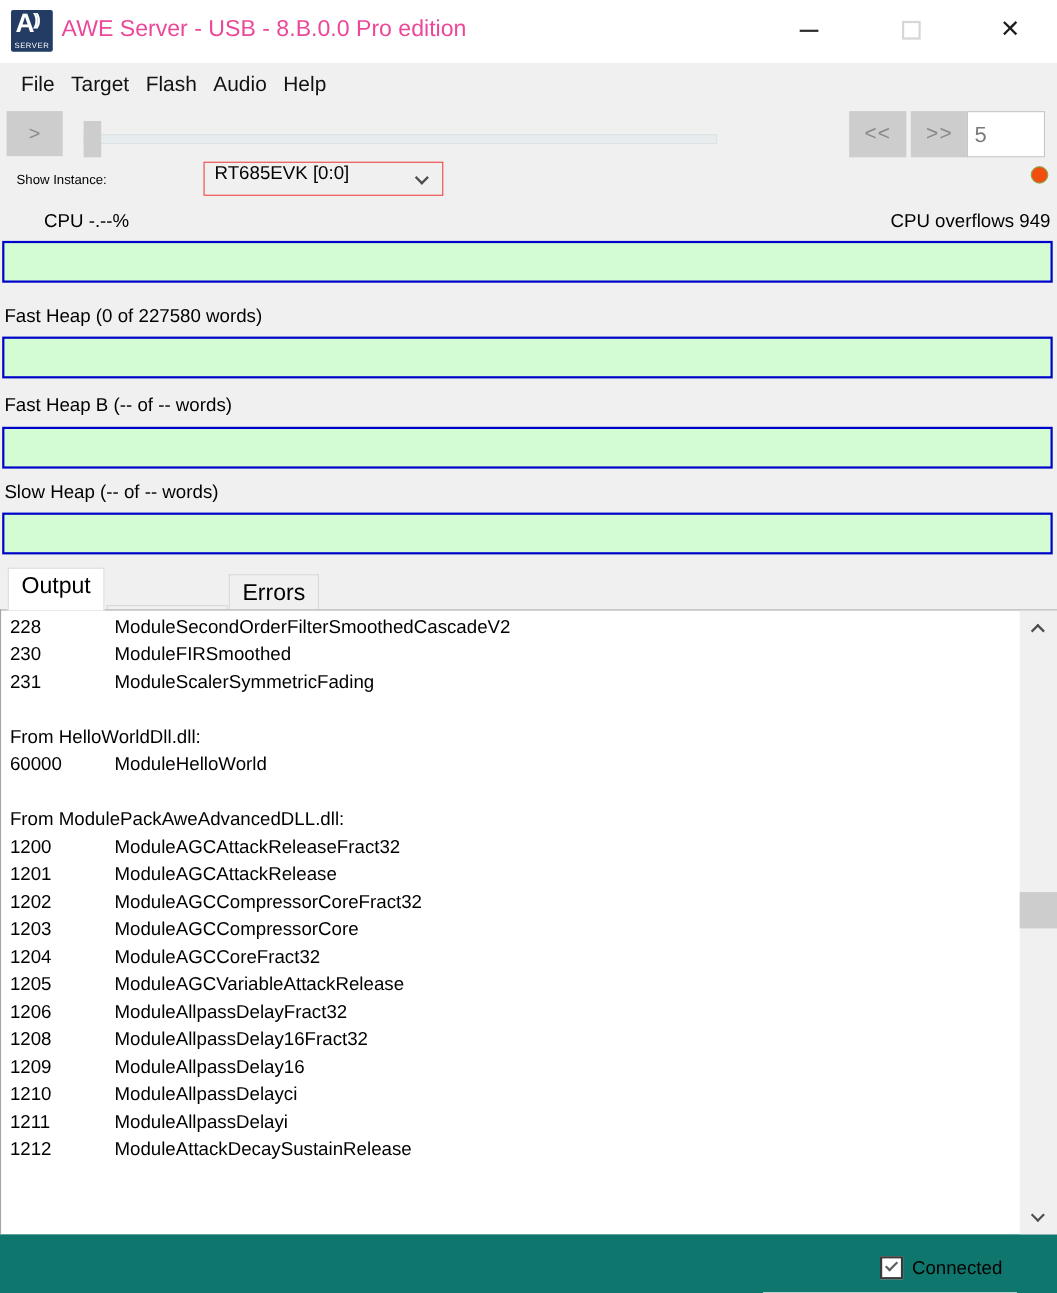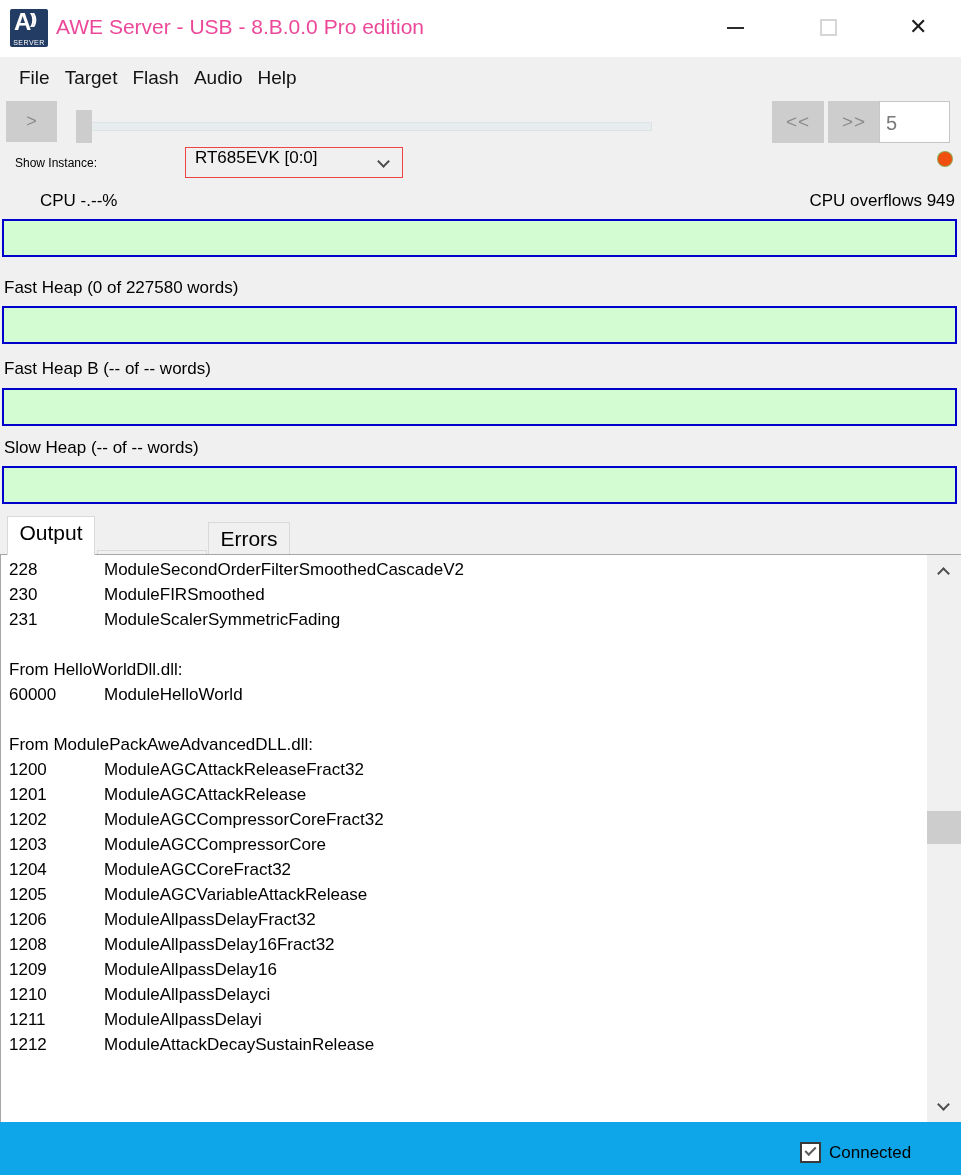--- a/index.html
+++ b/index.html
@@ -72,21 +72,21 @@
   .out-lines { padding:2px 0 0 8px; font-size:17px; line-height:25px; }
   .out-line { display:flex; height:25px; white-space:pre; }
   .out-num { flex:0 0 auto; min-width:95px; white-space:pre; }
   .out-name { white-space:pre; }
   
   .scrollbar { position:absolute; right:0; top:0; width:34px; height:568px; background:#f0f0f0; }
   .sb-up { position:absolute; left:12px; top:14px; }
   .sb-down { position:absolute; left:12px; bottom:14px; }
   .sb-thumb { position:absolute; left:0; top:256px; width:34px; height:33px; background:#cdcdcd; }
   
-  .statusbar { position:absolute; left:0; top:1122px; width:961px; height:53px; background:#0ea5e9; }
+  .statusbar { position:absolute; left:0; top:1122px; width:961px; height:53px; background:#0f766e; }
   .checkbox { position:absolute; left:800px; top:20px; width:21px; height:21px; background:#fff; border:2px solid #3a3a3a; }
   .checkbox .tick { position:absolute; left:3px; top:3px; width:11px; height:6px; border-left:2px solid #5c5c5c; border-bottom:2px solid #5c5c5c; transform:rotate(-45deg); }
   .checkbox-label { position:absolute; left:829px; top:21px; font-size:17px; }
 </style>
 </head>
 <body>
 
 <div class="titlebar">
   <div class="app-icon">
     <span class="ic-a">A</span>

